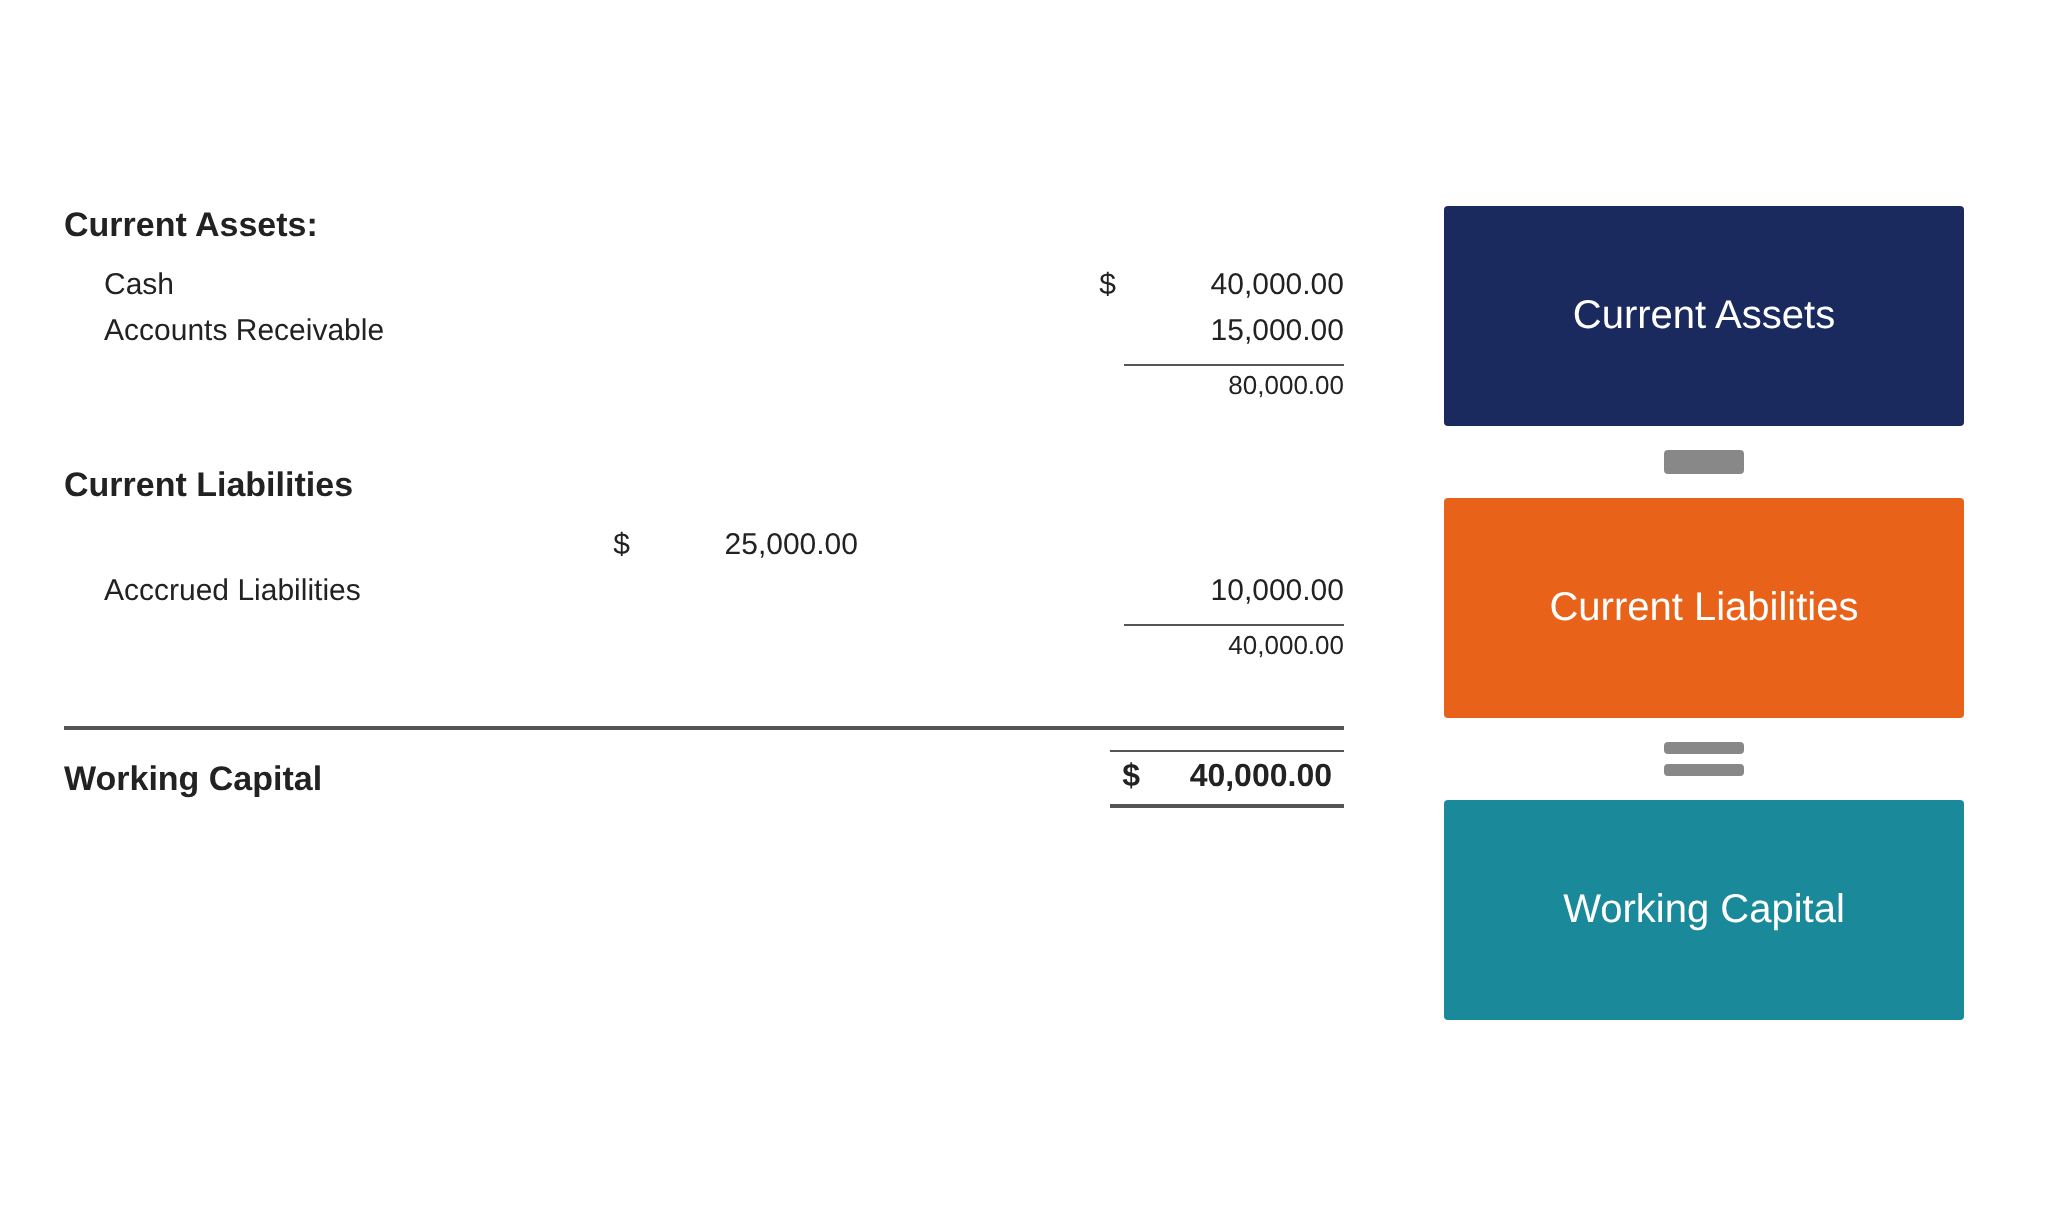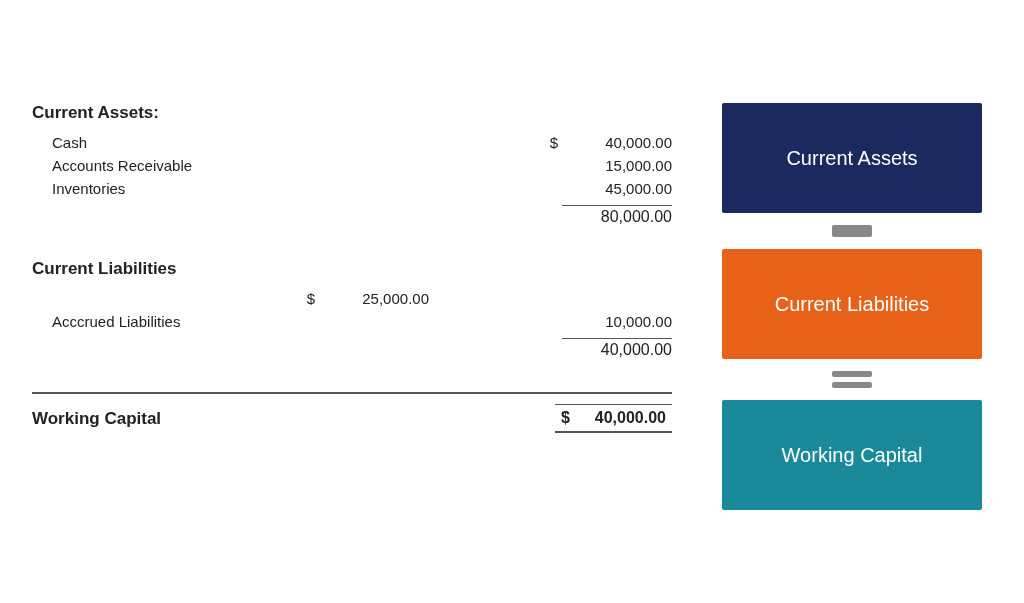--- a/index.html
+++ b/index.html
@@ -57,21 +57,21 @@
       margin-right: 4px;
     }
     .line-item .amount {
       width: 110px;
       text-align: right;
     }
     .subtotal-row {
       display: flex;
       justify-content: flex-end;
       padding: 3px 0 3px 20px;
-      font-size: 16px;
+      font-size: 13px;
     }
     .subtotal-row .amount {
       width: 110px;
       text-align: right;
       border-top: 1.5px solid #555;
       margin-top: 2px;
       padding-top: 2px;
     }
     .working-capital-row {
       display: flex;
@@ -174,25 +174,20 @@
       <div class="line-item">
         <span class="label">Cash</span>
         <span class="dollar">$</span>
         <span class="amount">40,000.00</span>
       </div>
       <div class="line-item">
         <span class="label">Accounts Receivable</span>
         <span class="dollar"></span>
         <span class="amount">15,000.00</span>
       </div>
-      <div class="line-item">
-        <span class="label">Inventories</span>
-        <span class="dollar"></span>
-        <span class="amount">45,000.00</span>
-      </div>
       <div class="subtotal-row">
         <span class="amount">80,000.00</span>
       </div>
     </div>
 
     <div class="section">
       <div class="section-title">Current Liabilities</div>
 
       <div class="line-item">
         <span class="dollar">$</span>

